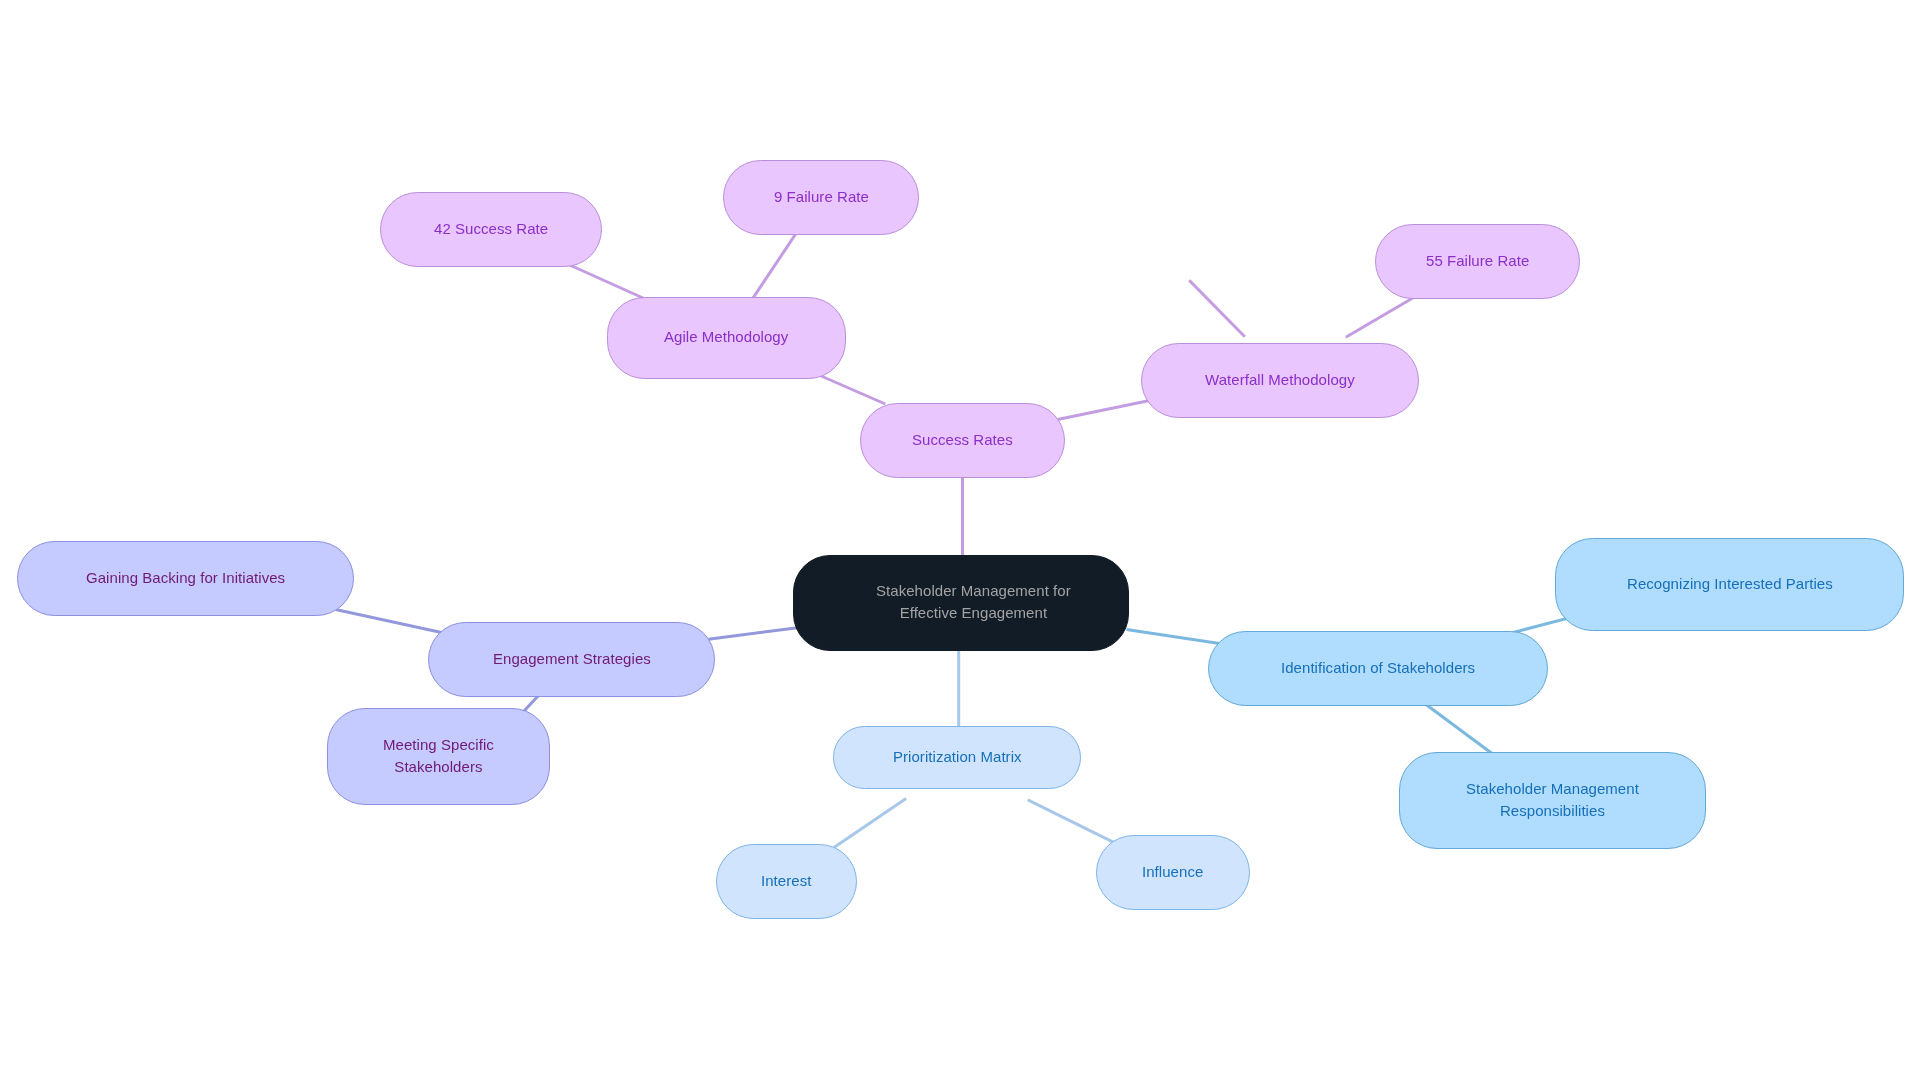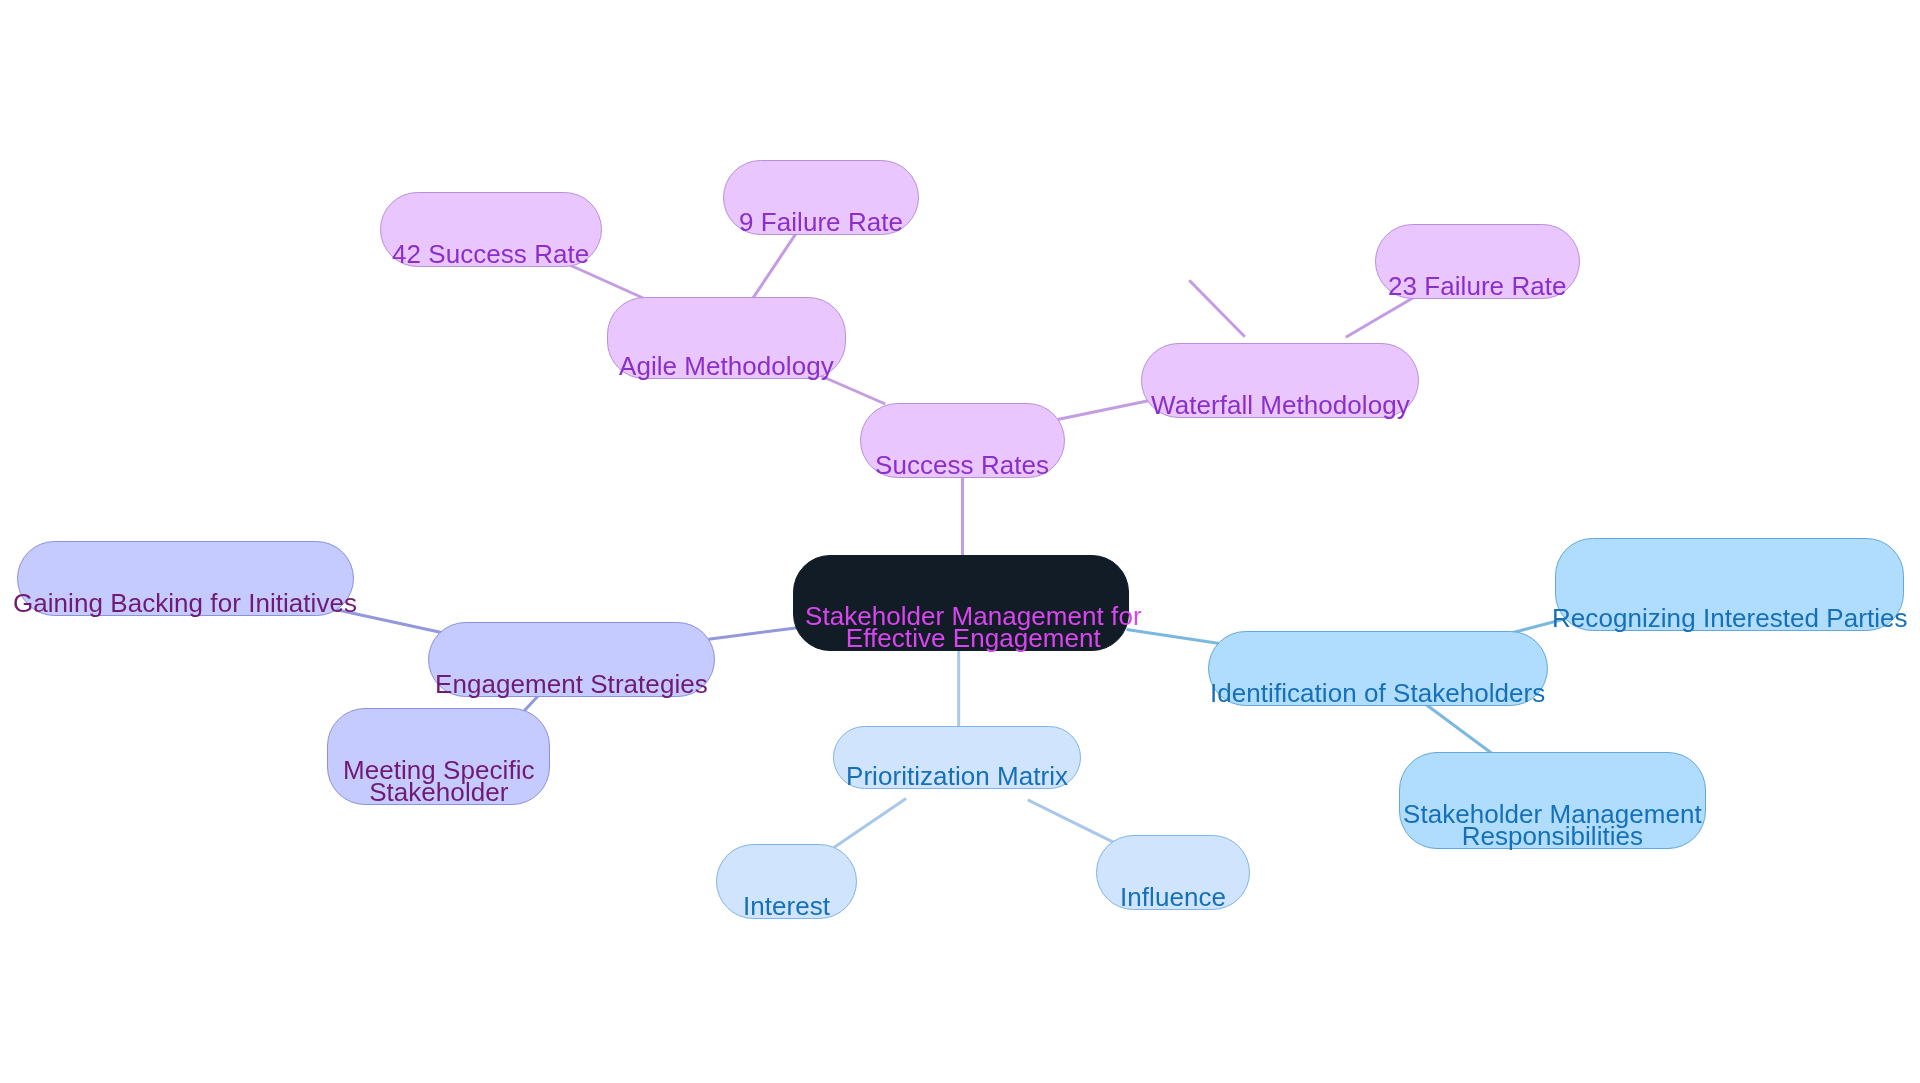--- a/index.html
+++ b/index.html
@@ -11,30 +11,30 @@
   }
   #stage{position:relative;width:1920px;height:1083px;background:#ffffff;}
   #edges{position:absolute;left:0;top:0;width:1920px;height:1083px;pointer-events:none;}
   .edge{stroke-width:3;stroke-linecap:butt;fill:none;}
   .e-purple{stroke:#c49ce2;}
   .e-indigo{stroke:#9398dc;}
   .e-blue{stroke:#7ab8e0;}
   .e-lightblue{stroke:#a7c8e8;}
   .node{
     position:absolute;box-sizing:border-box;
-    display:flex;align-items:flex-end;justify-content:center;
+    display:flex;align-items:center;justify-content:center;
     border-style:solid;border-width:1.5px;
-    font-size:26px;font-weight:400;letter-spacing:0.05px;
+    font-size:15px;font-weight:400;letter-spacing:0.05px;
   }
   .lbl{
     display:block;text-align:center;line-height:22px;
     transform:translate3d(0,-1px,0);will-change:transform;
   }
   .ln{display:block;white-space:nowrap;}
-  .root{background:#121c26;border-color:#121c26;color:#d946ef;padding-left:24px;}
+  .root{background:#121c26;border-color:#121c26;color:#a3a3a3;padding-left:24px;}
   .lvl1-purple{background:#e9c6fd;border-color:#b98fdb;color:#8b2fc9;}
   .lvl1-indigo{background:#c5caff;border-color:#8b90e0;color:#701a75;}
   .lvl1-blue{background:#b0dcfe;border-color:#62a8d8;color:#1570b8;}
   .lvl1-lightblue{background:#d0e4fe;border-color:#7fb4e8;color:#1570b8;}
 
 </style>
 </head>
 <body>
 
 <div id="stage">
@@ -82,37 +82,37 @@
         <span class="ln">9 Failure Rate</span>
       </div>
   </div>
   <div class="node lvl1-purple" style="left:1141px;top:343px;width:278px;height:75px;border-radius:37.5px;">
     <div class="lbl">
         <span class="ln">Waterfall Methodology</span>
       </div>
   </div>
   <div class="node lvl1-purple" style="left:1375px;top:224px;width:205px;height:75px;border-radius:37.5px;">
     <div class="lbl">
-        <span class="ln">23 Failure Rate</span>
+        <span class="ln">55 Failure Rate</span>
       </div>
   </div>
   <div class="node lvl1-indigo" style="left:428px;top:622px;width:287px;height:75px;border-radius:37.5px;">
     <div class="lbl">
         <span class="ln">Engagement Strategies</span>
       </div>
   </div>
   <div class="node lvl1-indigo" style="left:17px;top:541px;width:337px;height:75px;border-radius:37.5px;">
     <div class="lbl">
         <span class="ln">Gaining Backing for Initiatives</span>
       </div>
   </div>
   <div class="node lvl1-indigo" style="left:327px;top:708px;width:223px;height:97px;border-radius:38px;">
     <div class="lbl">
         <span class="ln">Meeting Specific</span>
-        <span class="ln">Stakeholder</span>
+        <span class="ln">Stakeholders</span>
       </div>
   </div>
   <div class="node lvl1-blue" style="left:1208px;top:631px;width:340px;height:75px;border-radius:37.5px;">
     <div class="lbl">
         <span class="ln">Identification of Stakeholders</span>
       </div>
   </div>
   <div class="node lvl1-blue" style="left:1555px;top:538px;width:349px;height:93px;border-radius:37.5px;">
     <div class="lbl">
         <span class="ln">Recognizing Interested Parties</span>

